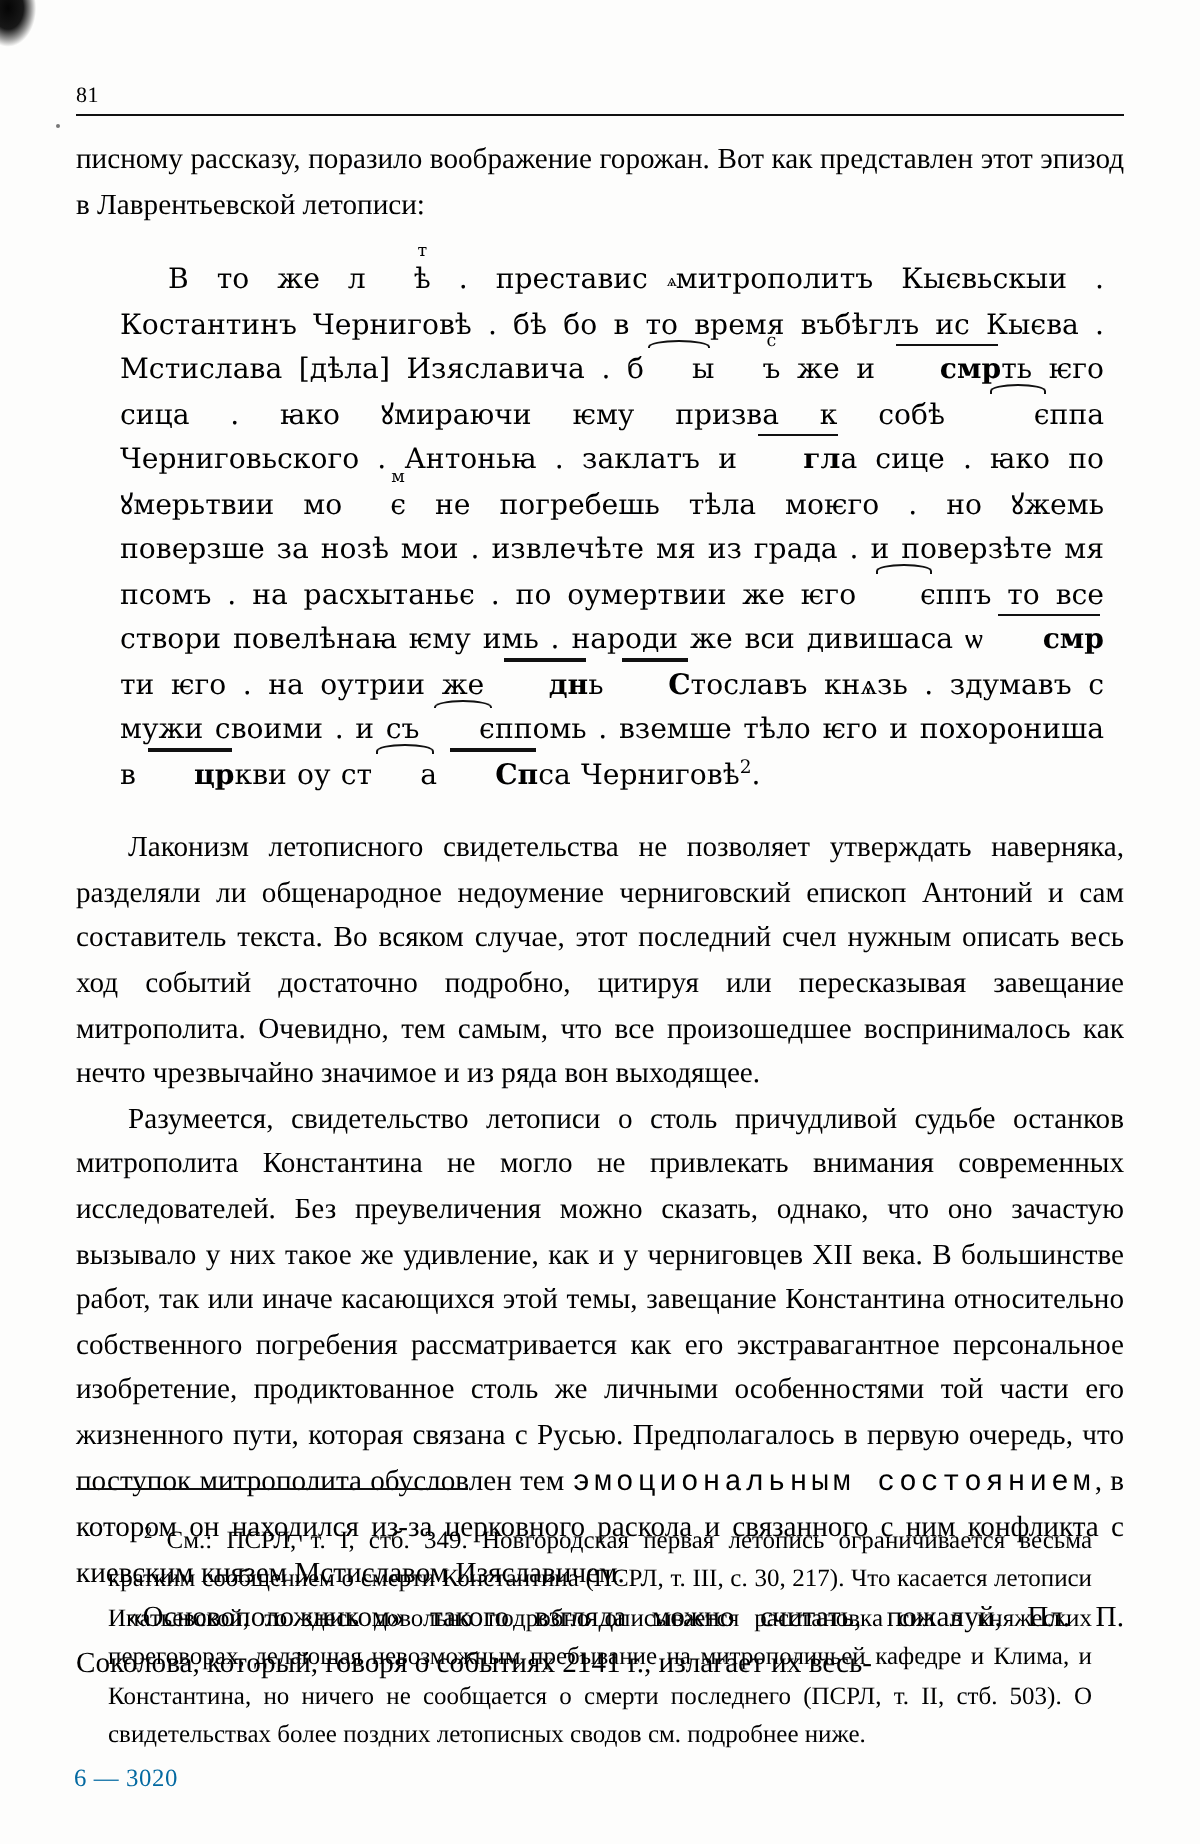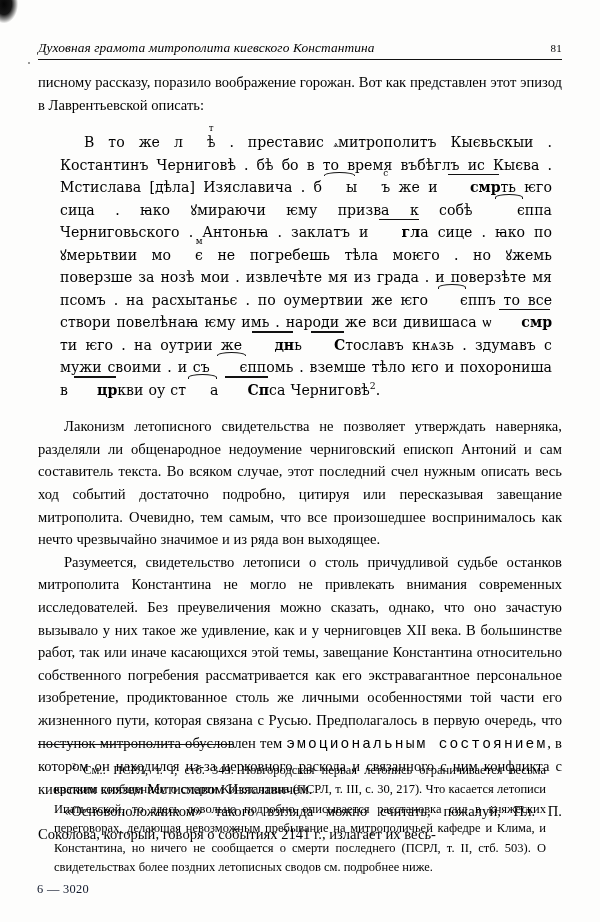--- a/index.html
+++ b/index.html
@@ -192,40 +192,39 @@
     text-indent: 18px;
   }
 
   
   .signature {
     position: absolute;
     left: 37px;
     top: 882px;
     font-size: 12.4px;
     letter-spacing: 0.3px;
-    color: #0f172a;
+    color: #0369a1;
   }
 </style>
 </head>
 <body>
 
 <div class="page">
 
   <div class="scan-smudge"></div>
   <div class="scan-speck"></div>
 
   <div class="content">
 
     <div class="runhead">
-      <div class="runhead-title">Духовная грамота митрополита киевского Константина</div>
       <div class="runhead-page">81</div>
     </div>
 
     <div class="body-block">
-      <p class="noindent">писному рассказу, поразило воображение горожан. Вот как представлен этот эпизод в Лаврентьевской описать:</p>
+      <p class="noindent">писному рассказу, поразило воображение горожан. Вот как представлен этот эпизод в Лаврентьевской летописи:</p>
     </div>
 
     <div class="quote-block">
       <p>В то же л<span class="sup-let">ѣ<span class="sup-mark">т</span></span> . преставис<span class="sup-let"><span class="sup-mark">ѧ</span></span> митрополитъ Кыєвьскыи . Костантинъ Черниговѣ&nbsp;. бѣ бо в то время въбѣглъ ис Кыєва . Мстислава [дѣла] Изяславича . б<span class="arc">ы</span><span class="sup-let">ъ<span class="sup-mark">с</span></span> же и <span class="titlo">смр</span>ть ѥго сица . ꙗко ꙋмираючи ѥму призва к собѣ <span class="arc">є</span>ппа Черниговьского . Антоньꙗ . заклатъ и <span class="titlo">гл</span>а сице . ꙗко по ꙋмерьтвии мо<span class="sup-let">є<span class="sup-mark">м</span></span> не погребешь тѣла моѥго . но ꙋжемь поверзше за нозѣ мои . извлечѣте мя из града . и поверзѣте мя псомъ . на расхытаньє . по оумертвии же ѥго <span class="arc">є</span>ппъ то все створи повелѣнаꙗ ѥму имь . народи же вси дивишаса ѡ <span class="titlo">смр</span>ти ѥго . на оутрии же <span class="titlo">дн</span>ь <span class="titlo">С</span>тославъ кнѧзь . здумавъ с мужи своими . и съ <span class="arc">є</span>ппомь . вземше тѣло ѥго и похорониша в <span class="titlo">цр</span>кви оу ст<span class="arc">а</span> <span class="titlo">Сп</span>са Черниговѣ<sup class="fnref">2</sup>.</p>
     </div>
 
     <div class="body-block">
       <p>Лаконизм летописного свидетельства не позволяет утверждать наверняка, разделяли ли общенародное недоумение черниговский епископ Антоний и сам составитель текста. Во всяком случае, этот последний счел нужным описать весь ход событий достаточно подробно, цитируя или пересказывая завещание митрополита. Очевидно, тем самым, что все произошедшее воспринималось как нечто чрезвычайно значимое и из ряда вон выходящее.</p>
       <p>Разумеется, свидетельство летописи о столь причудливой судьбе останков митрополита Константина не могло не привлекать внимания современных исследователей. Без преувеличения можно сказать, однако, что оно зачастую вызывало у них такое же удивление, как и у черниговцев XII века. В большинстве работ, так или иначе касающихся этой темы, завещание Константина относительно собственного погребения рассматривается как его экстравагантное персональное изобретение, продиктованное столь же личными особенностями той части его жизненного пути, которая связана с Русью. Предполагалось в первую очередь, что поступок митрополита обусловлен тем <span class="sperr">эмоциональным состоянием</span>, в котором он находился из-за церковного раскола и связанного с ним конфликта с киевским князем Мстиславом Изяславичем.</p>
       <p>«Основоположником» такого взгляда можно считать, пожалуй, Пл. П. Соколова, который, говоря о событиях 2141 г., излагает их весь-</p>

